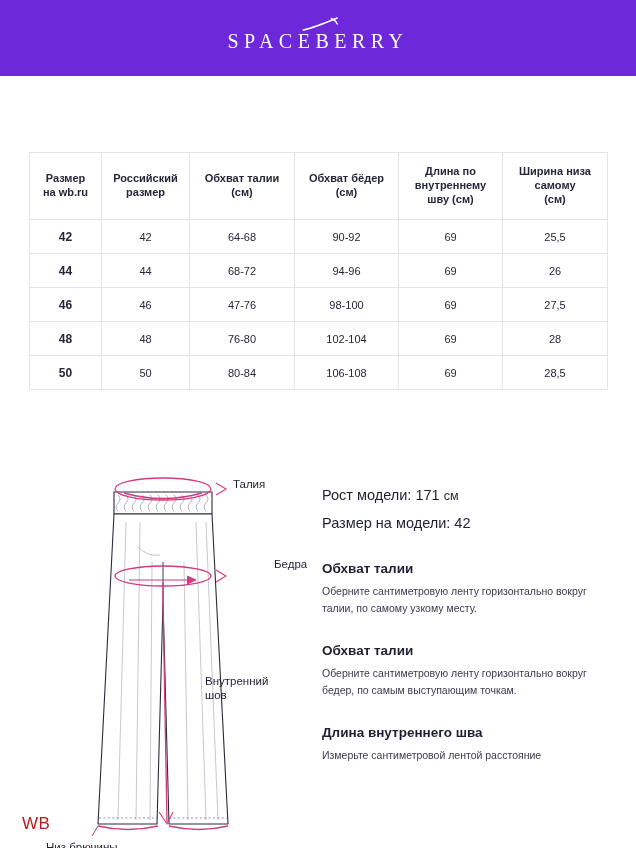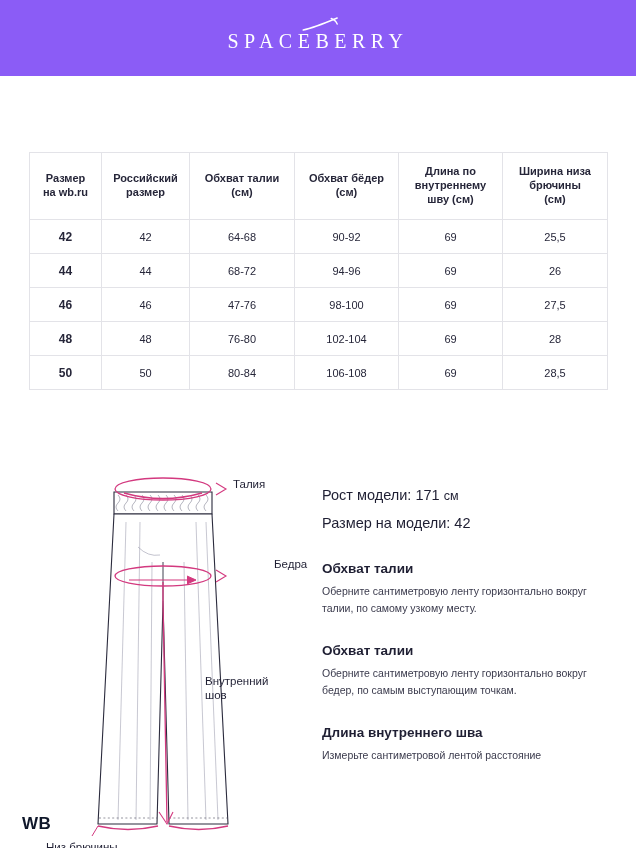--- a/index.html
+++ b/index.html
@@ -12,21 +12,21 @@
     background: #ffffff;
     font-family: "Liberation Sans", sans-serif;
     color: #1c1c2b;
     overflow: hidden;
     position: relative;
   }
 
   
   .header {
     height: 76px;
-    background: #8b5cf6;
+    background: #6d28d9;
     display: flex;
     align-items: center;
     justify-content: center;
     position: relative;
   }
   .brand-wrap {
     position: relative;
     display: inline-block;
     padding-top: 6px;
   }
@@ -139,22 +139,22 @@
   .lbl-niz   { left: 20px; top: 372px; margin-top: 16px; }
 
   
   .footer {
     position: absolute;
     left: 22px;
     bottom: 14px;
   }
   .wb {
     font-size: 17px;
-    font-weight: 700;
-    color: #0f172a;
+    font-weight: 400;
+    color: #b91c1c;
     letter-spacing: 0.5px;
   }
 </style>
 </head>
 <body>
 
 <div class="header">
   <div class="brand-wrap">
     <span class="brand-swoosh">
       <svg width="40" height="16" viewBox="0 0 40 16">
@@ -194,21 +194,21 @@
           <span>Обхват бёдер</span><br>
           <span>(см)</span>
         </th>
         <th>
           <span>Длина по</span><br>
           <span>внутреннему</span><br>
           <span>шву (см)</span>
         </th>
         <th>
           <span>Ширина низа</span><br>
-          <span>брючины</span><br>
+          <span>самому</span><br>
           <span>(см)</span>
         </th>
       </tr>
     </thead>
     <tbody>
       <tr>
         <td class="first-col">42</td>
         <td>42</td>
         <td>64-68</td>
         <td>90-92</td>

